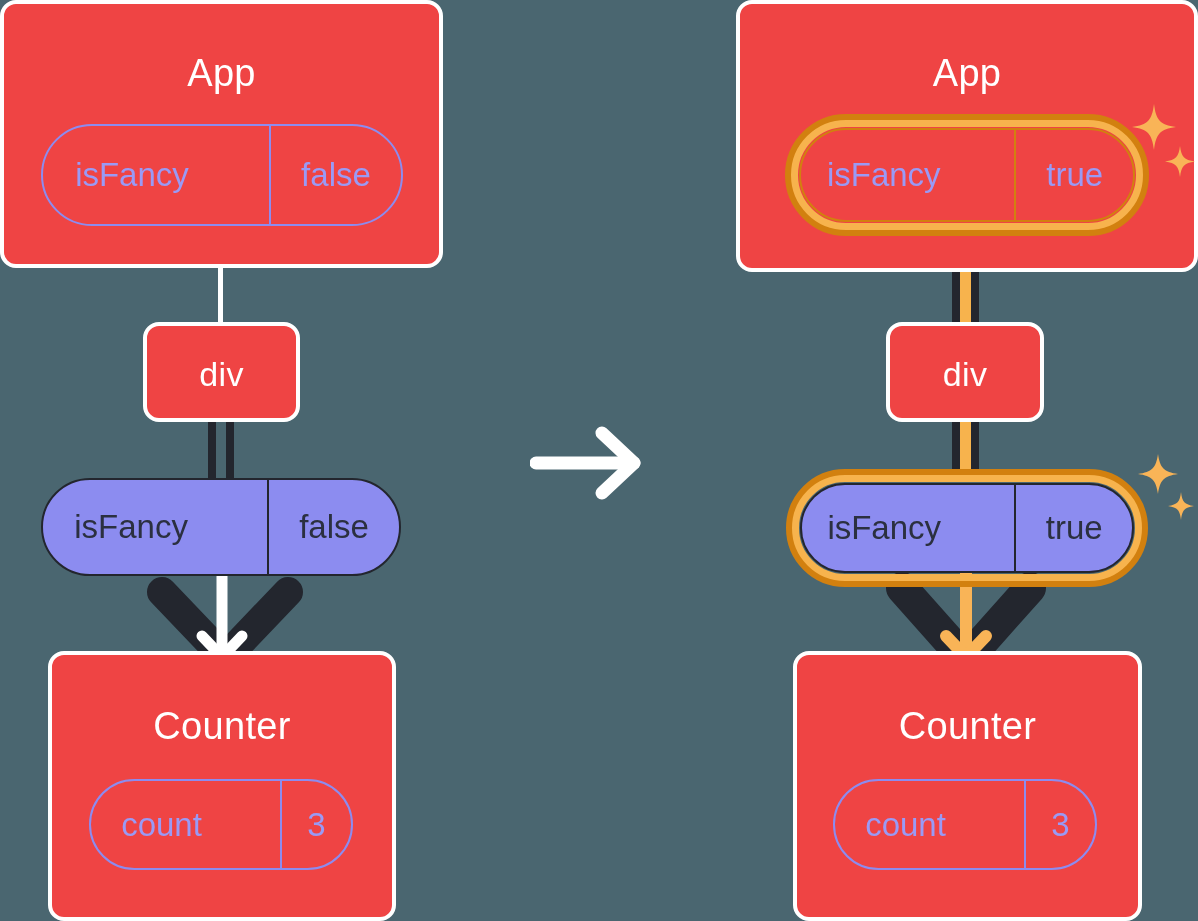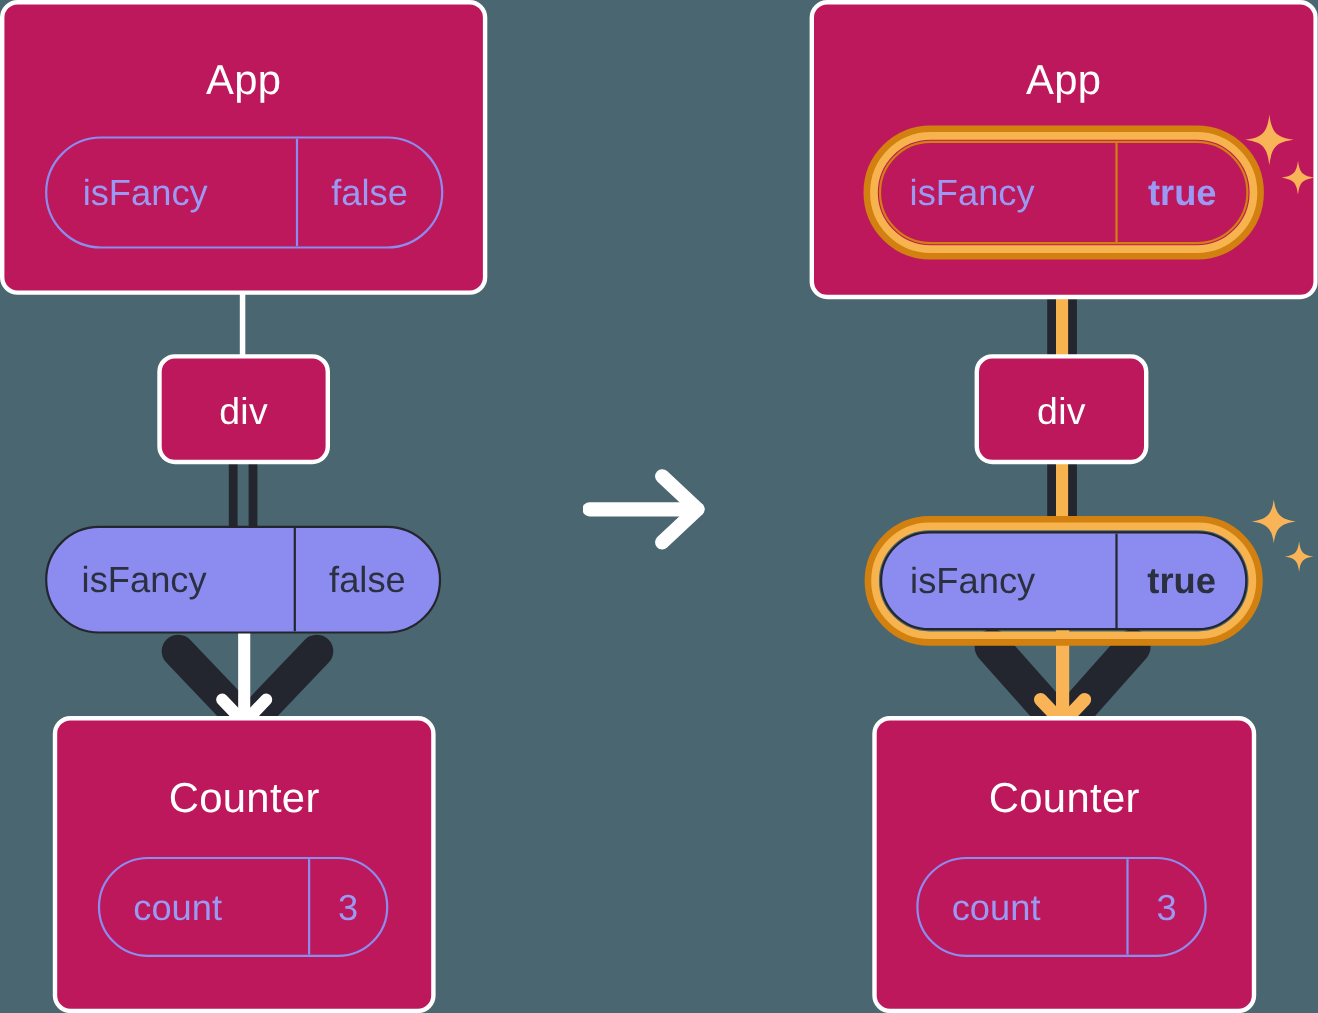--- a/index.html
+++ b/index.html
@@ -8,21 +8,21 @@
     background:#4a6670;
     font-family:"Liberation Sans","DejaVu Sans",sans-serif;
     overflow:hidden;
     position:relative;
   }
   .stage{position:absolute;inset:0;}
 
   
   .panel{
     position:absolute;
-    background:#be185d;
+    background:#ef4444;
     border:4px solid #ffffff;
     border-radius:16px;
     box-sizing:border-box;
     z-index:6;
   }
   .panel-title{
     position:absolute;
     left:0;right:0;
     text-align:center;
     color:#ffffff;
@@ -56,21 +56,21 @@
   .pill.outline .cell.val{border-left:2px solid #8c8cf0;}
 
   
   .pill.filled{
     border:2px solid #23262e;
     background:#8c8cf0;
   }
   .pill.filled .cell{color:#2b3040;}
   .pill.filled .cell.val{border-left:2px solid #23262e;}
 
-  .cell.bold{font-weight:bold;}
+  .cell.bold{font-weight:normal;}
 
   
   .ring{
     position:absolute;
     border-radius:999px;
     box-sizing:border-box;
     border:7px solid #d2800f;
     z-index:8;
     pointer-events:none;
   }

